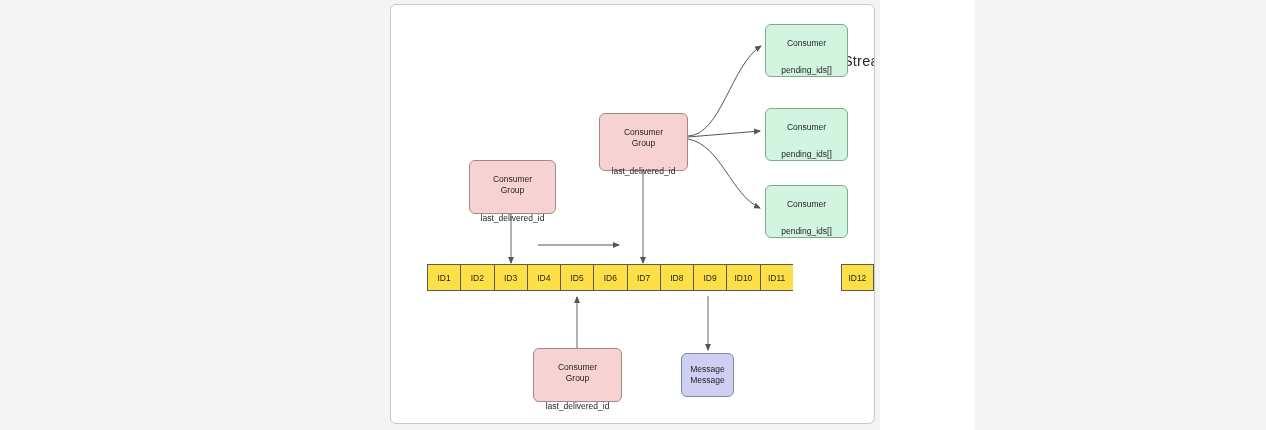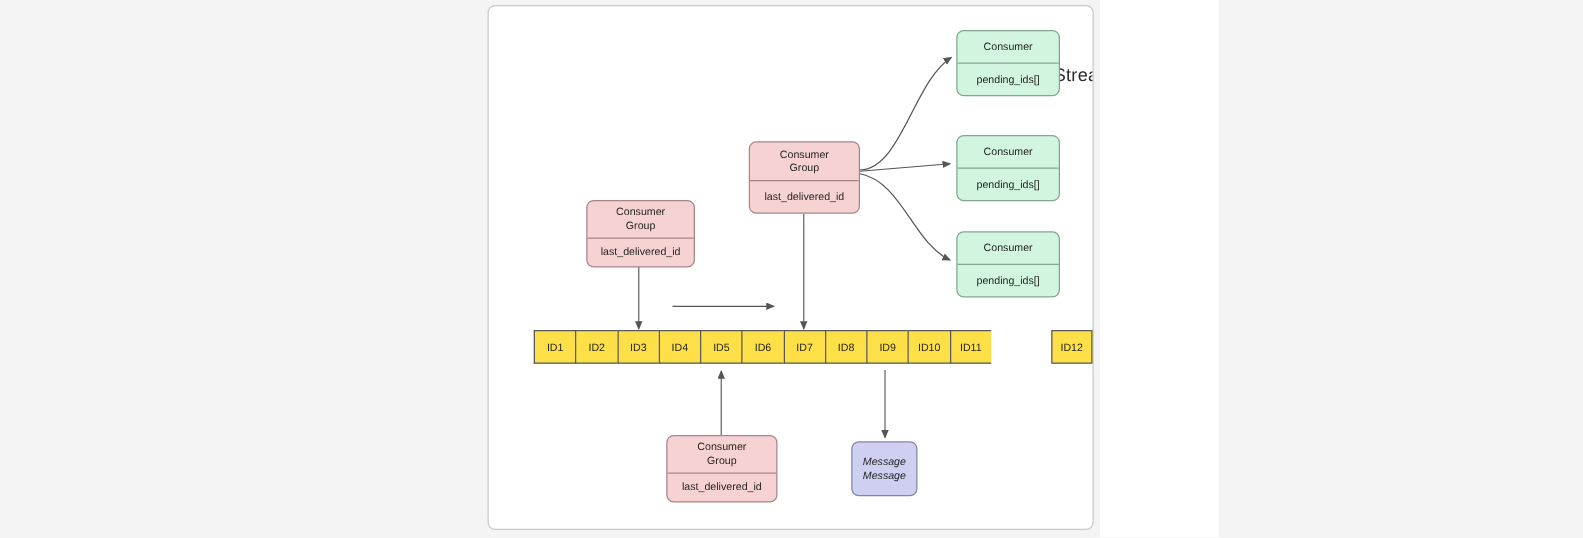--- a/index.html
+++ b/index.html
@@ -56,21 +56,21 @@
     color: #1f1f1f;
     line-height: 1.35;
   }
   .node .node-title {
     flex: 1;
     display: flex;
     flex-direction: column;
     align-items: center;
     justify-content: center;
     text-align: center;
-    padding: 3px 2px;
+    padding: 13px 2px;
   }
   .node .node-sep {
     height: 1px;
     width: 100%;
   }
   .node .node-field {
     display: flex;
     align-items: center;
     justify-content: center;
     text-align: center;
@@ -85,21 +85,20 @@
   .consumer {
     background: #d2f5df;
     border-color: #81a88f;
   }
   .consumer .node-sep { background: #81a88f; }
   .msg {
     background: #cfcff2;
     border-color: #8484ad;
     align-items: center;
     justify-content: center;
-    font-style: italic;
   }
   .msg .node-title { padding: 4px; }
 
   #stream-title {
     position: absolute;
     left: 452px; top: 48px;
     font-size: 14.5px;
     color: #2b2b2b;
     letter-spacing: 0.2px;
   }

